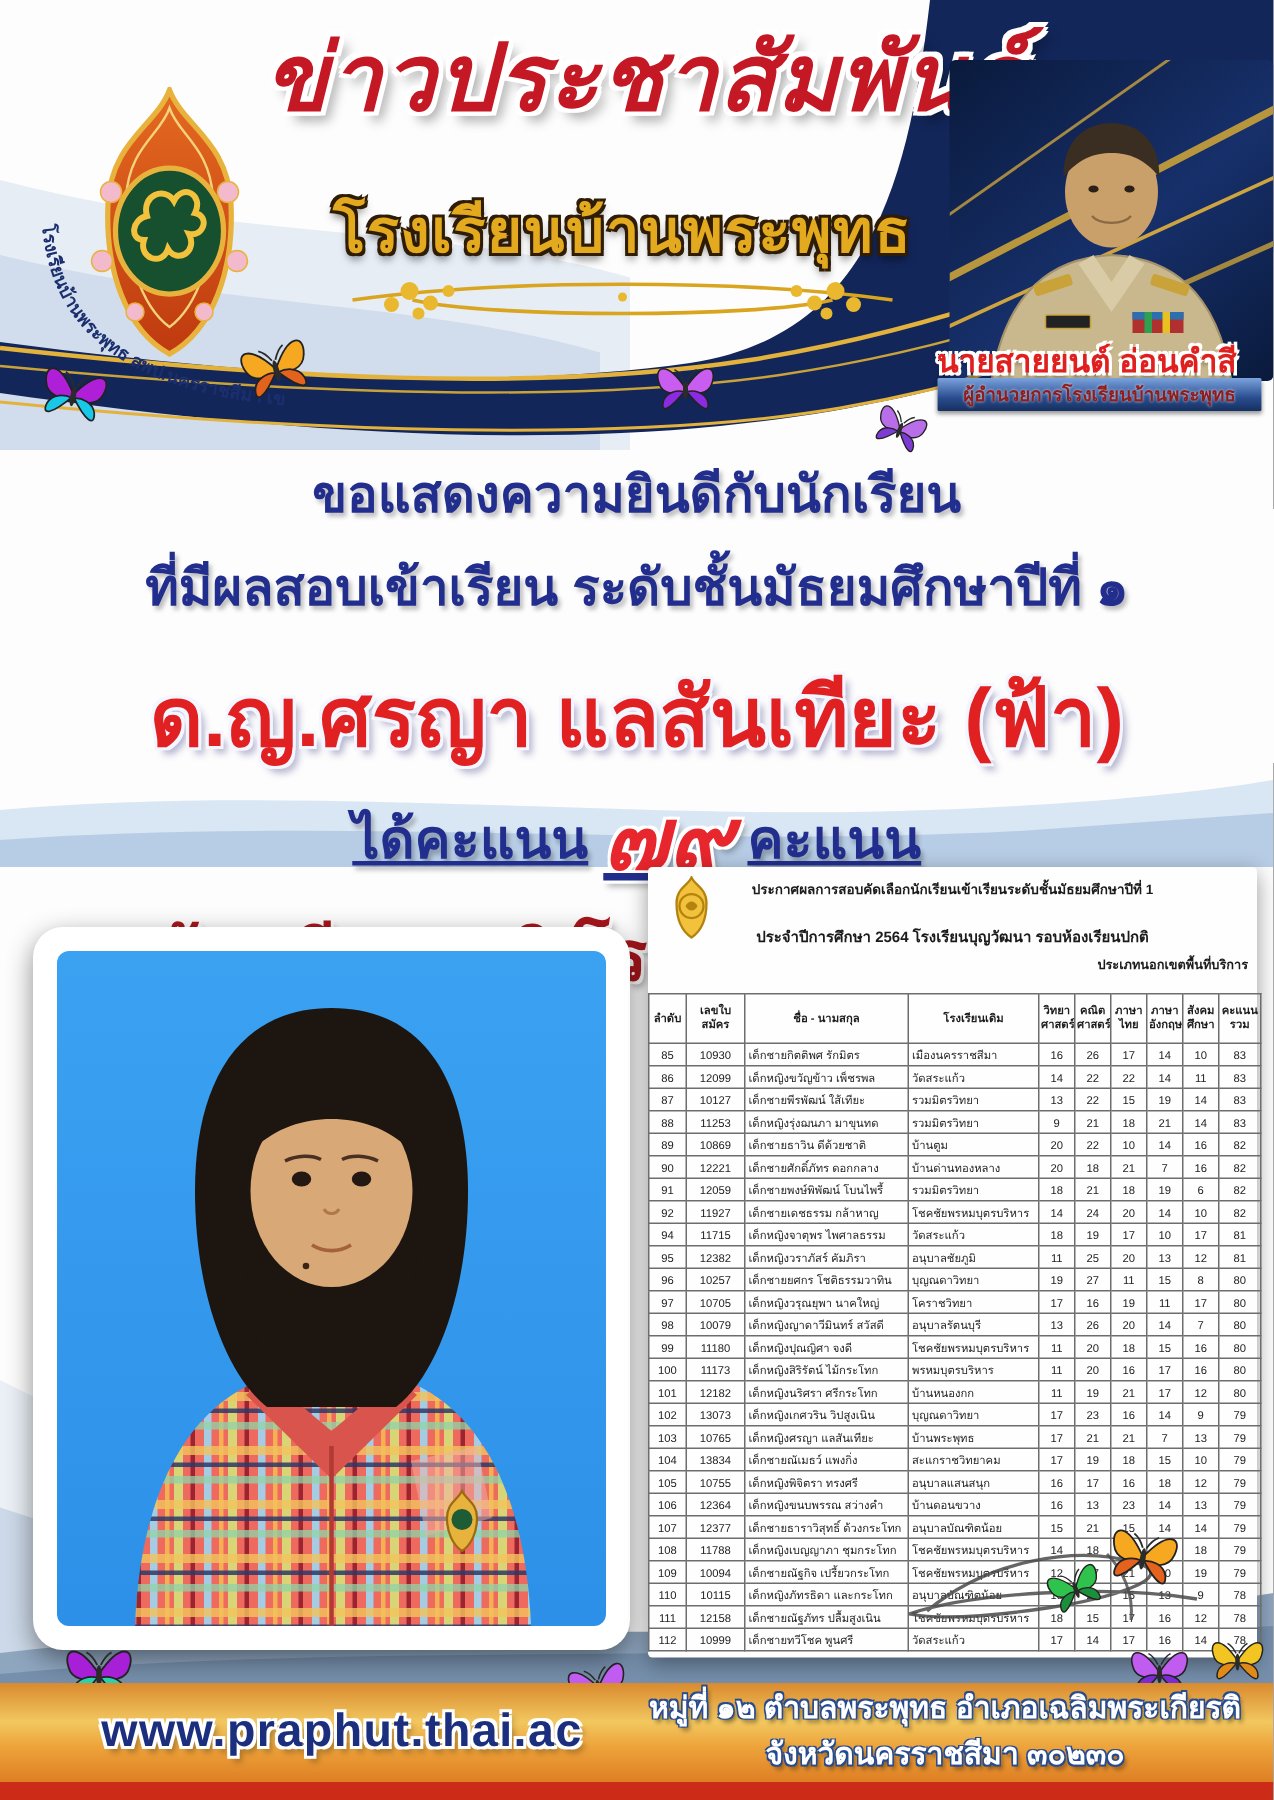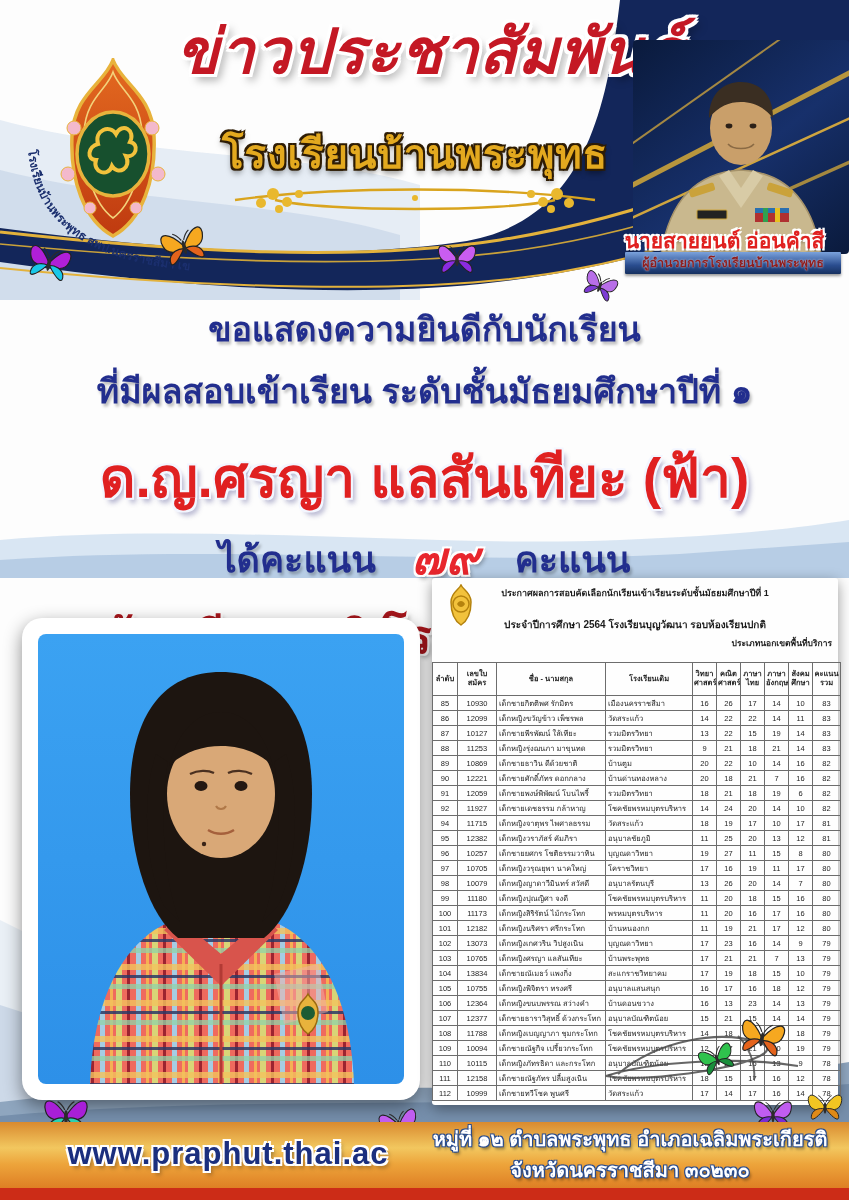--- a/index.html
+++ b/index.html
@@ -37,24 +37,24 @@
   .director-ribbon span{font-size:12.5px;font-weight:bold;color:#8e1d1d;
     text-shadow:0 0 2px #cfe0f5;}
 
   
   .announce{position:absolute;left:0;top:302px;width:849px;text-align:center;color:#222e8e;}
   .a-line1{font-size:34px;font-weight:bold;text-shadow:2px 3px 3px rgba(0,0,0,.25);}
   .a-line2{font-size:34px;font-weight:bold;margin-top:8px;text-shadow:2px 3px 3px rgba(0,0,0,.25);}
   .a-name{font-size:55px;font-weight:bold;color:#e02021;margin-top:16px;
     text-shadow:-2px -2px 0 #f3f6ff,2px -2px 0 #f3f6ff,-2px 2px 0 #f3f6ff,2px 2px 0 #f3f6ff,
       4px 5px 5px rgba(40,40,120,.35);}
-  .a-score-row{margin-top:10px;display:flex;align-items:center;justify-content:center;gap:36px;}
+  .a-score-row{margin-top:10px;display:flex;align-items:center;justify-content:center;gap:10px;text-decoration:underline;}
   .a-score-txt{font-size:36px;font-weight:bold;color:#222e8e;text-shadow:2px 3px 3px rgba(0,0,0,.25);}
   .a-score-num{font-family:"DejaVu Serif",serif;font-style:italic;font-weight:bold;
-    font-size:45px;color:#e8262d;line-height:.9;
+    font-size:58px;color:#e8262d;line-height:.9;
     text-shadow:-2px -2px 0 #fff,2px -2px 0 #fff,-2px 2px 0 #fff,2px 2px 0 #fff,3px 4px 4px rgba(0,0,0,.3);}
   .a-program{font-size:46px;font-weight:bold;color:#a8161c;margin-top:12px;
     text-shadow:-2px -2px 0 #fdfdfd,2px -2px 0 #fdfdfd,-2px 2px 0 #fdfdfd,2px 2px 0 #fdfdfd,
       3px 4px 4px rgba(0,0,0,.3);}
 
   
   .photo-card{position:absolute;left:22px;top:618px;width:398px;height:482px;
     background:#fff;border-radius:20px;box-shadow:0 6px 18px rgba(0,0,0,.45);}
   .photo-inner{position:absolute;left:16px;top:16px;width:366px;height:450px;border-radius:8px;
     overflow:hidden;background:linear-gradient(180deg,#3ba2f2,#2d90e8);}

